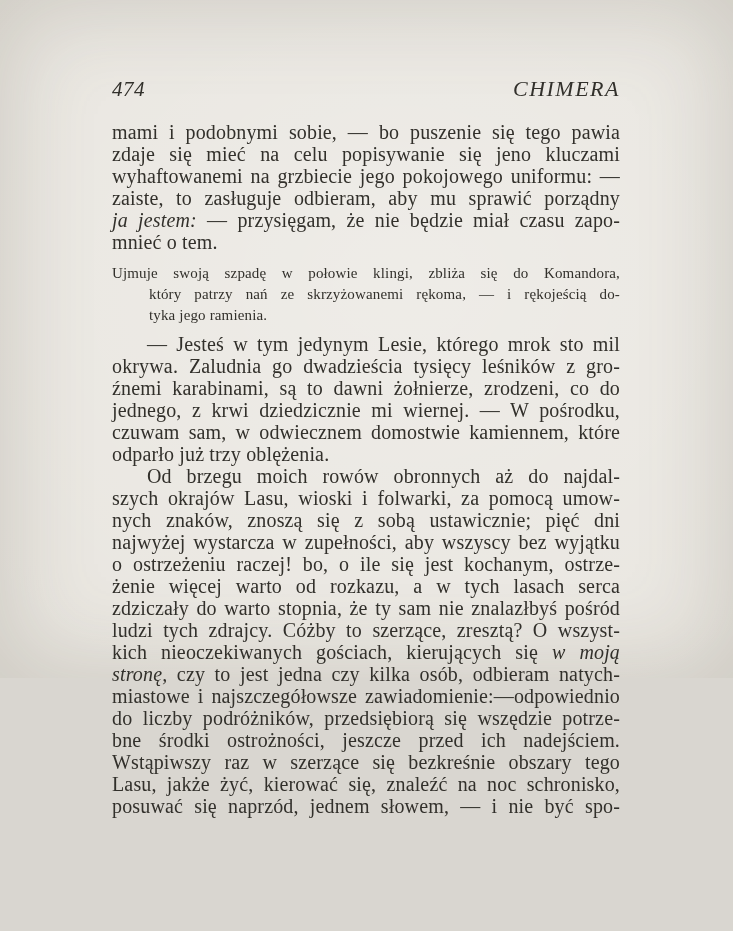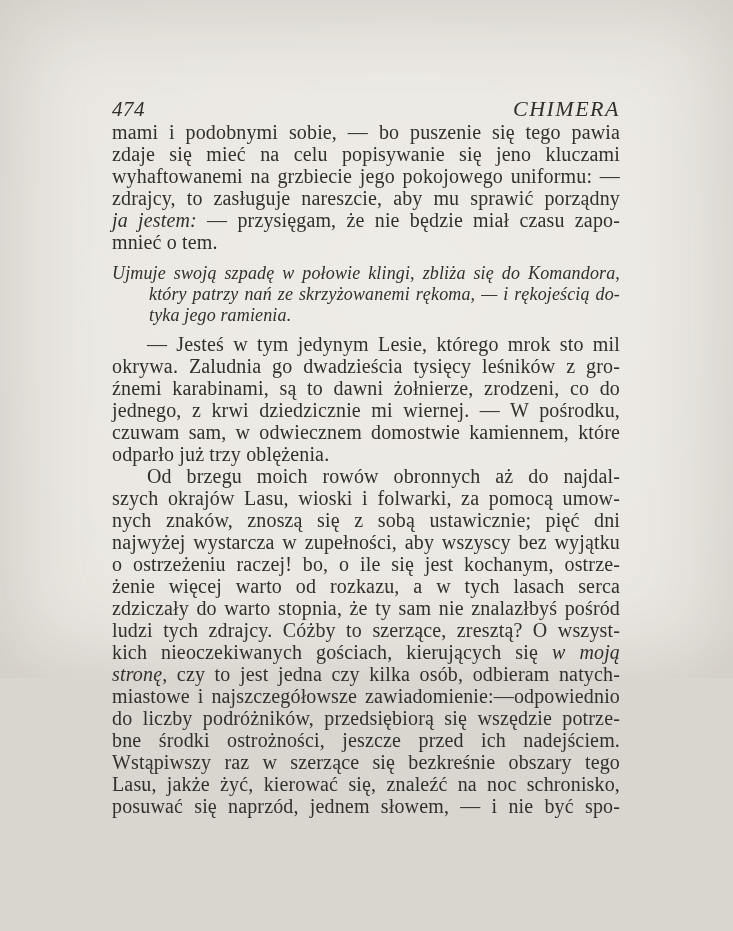--- a/index.html
+++ b/index.html
@@ -17,53 +17,53 @@
     background:var(--paper);
     background-image:radial-gradient(ellipse 130% 120% at 55% 42%, rgba(255,255,255,.25), rgba(0,0,0,0) 60%);
     box-shadow:inset 0 0 85px 12px rgba(104,98,87,.20);
     color:var(--ink);
   }
   .running-head{
     position:absolute;top:76px;left:112px;right:113px;
     display:flex;justify-content:space-between;align-items:baseline;
   }
   .pageno{font-style:italic;font-size:21px;letter-spacing:.5px;}
-  .journal{font-style:italic;font-size:22px;letter-spacing:1.5px;margin-top:20px;}
+  .journal{font-style:italic;font-size:22px;letter-spacing:1.5px;}
   .text{
     position:absolute;top:121px;left:112px;right:113px;
   }
   .para{margin:0;}
   .para.stage{margin:10px 0 7px 0;}
   .line{
     font-size:20px;line-height:22px;
     letter-spacing:.15px;
     text-align:justify;text-align-last:justify;
     -moz-text-align-last:justify;
     white-space:normal;
   }
   .line.nojust{text-align:left;text-align-last:left;-moz-text-align-last:left;}
   .line.ind{text-indent:35px;}
-  .para.stage .line{font-size:18px;line-height:21px;font-style:italic;}
+  .para.stage .line{font-size:15px;line-height:21px;}
   .para.stage .line.ind{text-indent:37px;}
   .it{font-style:italic;}
 </style>
 </head>
 <body>
 
 <div class="page">
   <div class="running-head">
     <span class="pageno">474</span>
     <span class="journal">CHIMERA</span>
   </div>
   <main class="text">
       <div class="para body">
         <div class="line"><span>mami i podobnymi sobie, — bo puszenie się tego pawia</span></div>
         <div class="line"><span>zdaje się mieć na celu popisywanie się jeno kluczami</span></div>
         <div class="line"><span>wyhaftowanemi na grzbiecie jego pokojowego uniformu: —</span></div>
-        <div class="line"><span>zdrajcy, to zasługuje nareszcie, aby mu sprawić porządny</span></div>
+        <div class="line"><span>zaiste, to zasługuje odbieram, aby mu sprawić porządny</span></div>
         <div class="line"><span class="it">ja jestem:</span><span> — przysięgam, że nie będzie miał czasu zapo-</span></div>
         <div class="line nojust"><span>mnieć o tem.</span></div>
       </div>
       <div class="para stage">
         <div class="line"><span>Ujmuje swoją szpadę w połowie klingi, zbliża się do Komandora,</span></div>
         <div class="line ind"><span>który patrzy nań ze skrzyżowanemi rękoma, — i rękojeścią do-</span></div>
         <div class="line nojust ind"><span>tyka jego ramienia.</span></div>
       </div>
       <div class="para body">
         <div class="line ind"><span>— Jesteś w tym jedynym Lesie, którego mrok sto mil</span></div>

